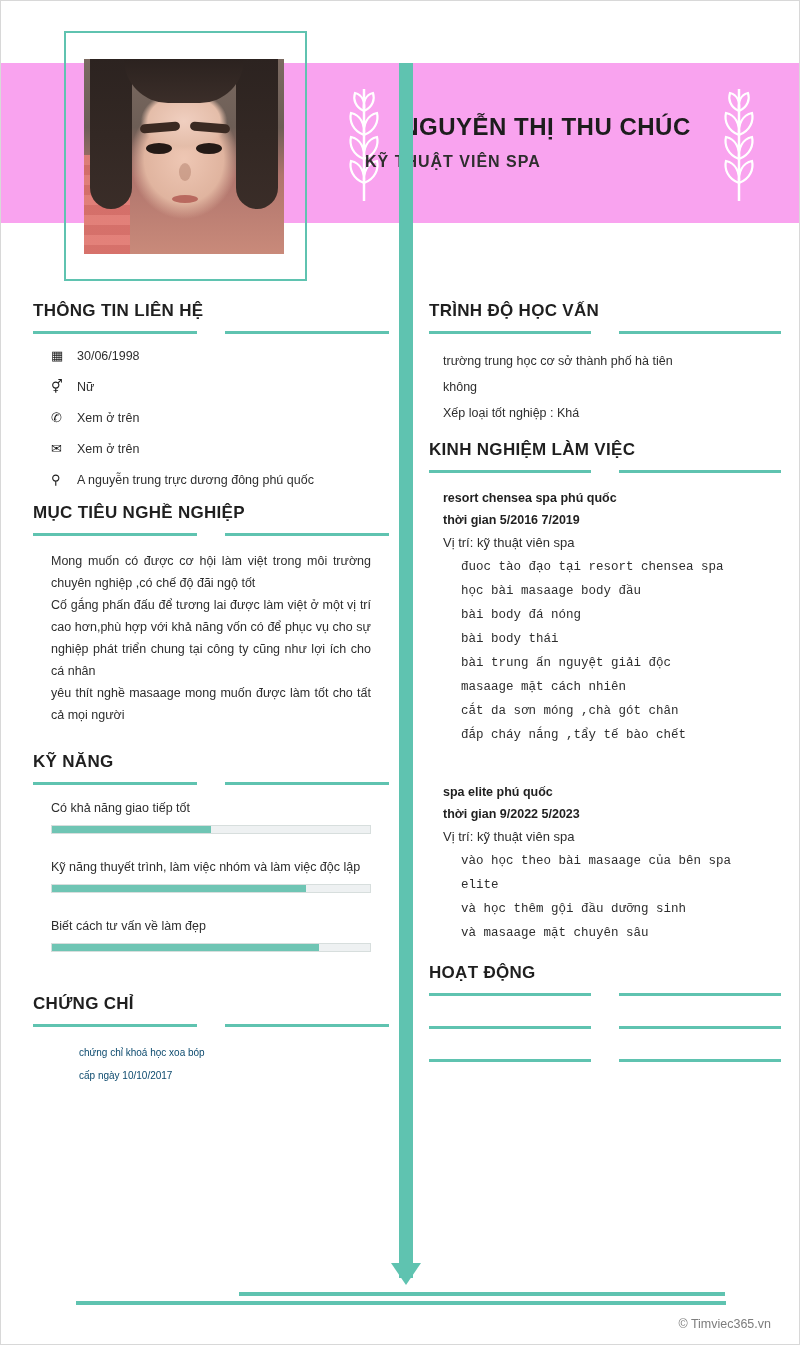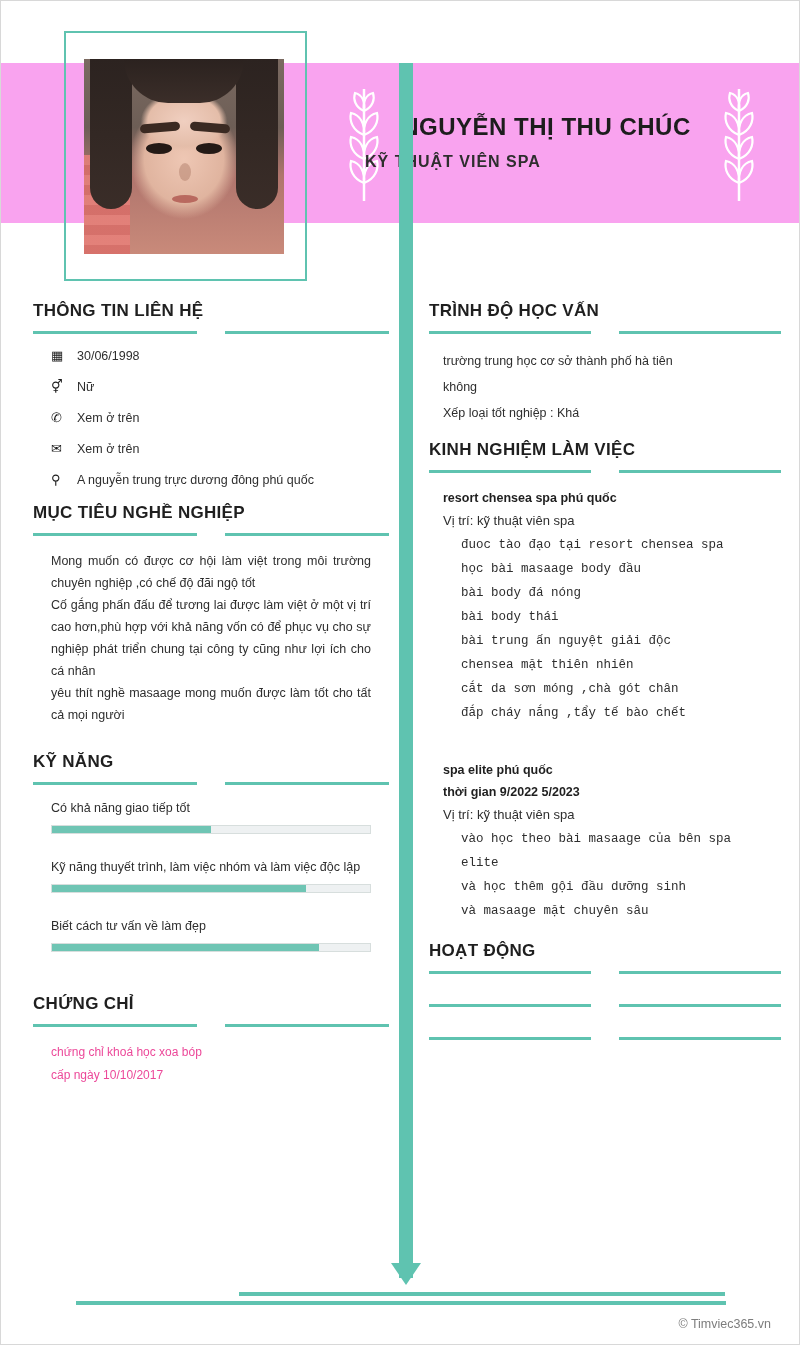--- a/index.html
+++ b/index.html
@@ -245,23 +245,24 @@
     box-sizing: border-box;
   }
   .bar-fill {
     position: absolute;
     left: 0; top: 0; bottom: 0;
     background: #6fc5b4;
   }
 
   .cert { padding: 0 18px; }
   .cert-line {
-    font-size: 12px;
+    font-size: 10px;
     line-height: 23px;
-    color: #ec4899;
+    color: #0c4a6e;
+    margin-left: 28px;
   }
 
   
   .edu { padding: 0 14px; }
   .edu-line {
     font-size: 12.5px;
     line-height: 26px;
     color: #2e2e2e;
   }
 
@@ -484,28 +485,29 @@
 
     <div>
       <div class="sec-title">KINH NGHIỆM LÀM VIỆC</div>
       <div class="rule-pair">
           <span></span>
           <span></span>
         </div>
 
       <div class="job">
         <div class="job-company">resort chensea spa phú quốc</div>
+        <div class="job-time">thời gian 5/2016 7/2019</div>
         <div class="job-position">Vị trí: kỹ thuật viên spa</div>
         <ul class="job-duties">
           <li>đuoc tào đạo tại resort  chensea spa</li>
           <li>học bài masaage body đầu</li>
           <li>bài  body đá nóng</li>
           <li>bài body thái</li>
           <li>bài trung ấn nguyệt giải độc</li>
-          <li>chensea mặt thiên nhiên</li>
+          <li>masaage mặt cách nhiên</li>
           <li>cắt da sơn móng ,chà gót chân</li>
           <li>đắp cháy nắng ,tẩy tế bào chết</li>
         </ul>
       </div>
 
       <div class="gap"></div>
 
       <div class="job">
         <div class="job-company">spa elite phú quốc</div>
         <div class="job-time">thời gian 9/2022 5/2023</div>

